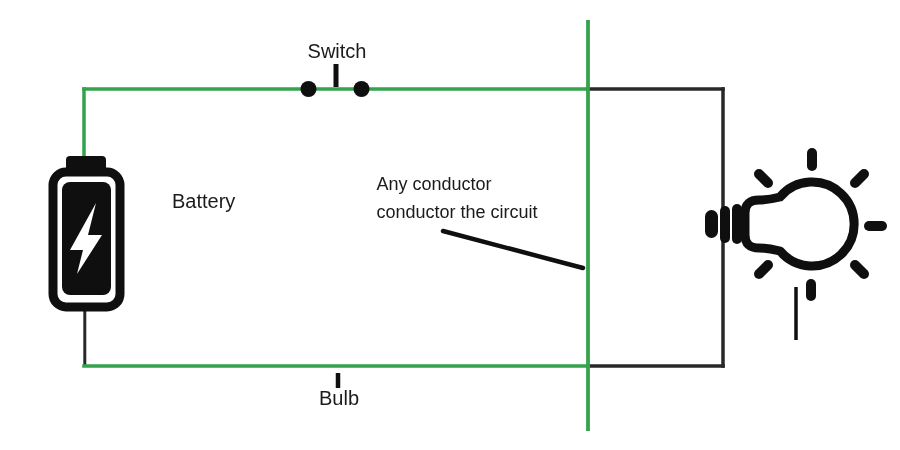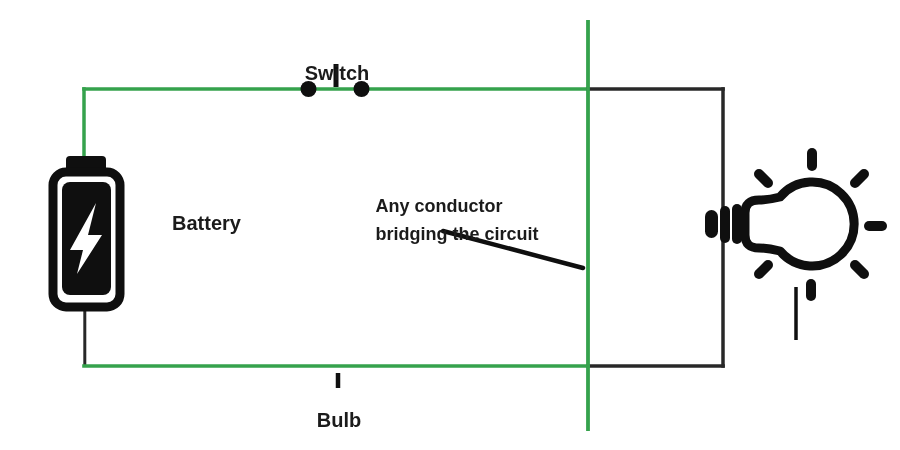--- a/index.html
+++ b/index.html
@@ -17,24 +17,23 @@
   .stage{
     position:relative;
     width:900px;height:450px;
     background:var(--background);
     overflow:hidden;
   }
   .stage svg{position:absolute;left:0;top:0;}
   .label{
     position:absolute;
     color:var(--text-black);
-    font-weight:700;
+    font-weight:400;
     font-size:20px;
     white-space:nowrap;
-    margin-top:22px;
   }
   .label.centered{transform:translateX(-50%);}
   .conductor{
     font-size:18px;
     line-height:28px;
     text-align:left;
     white-space:nowrap;
   }
   
   .sg{stroke:var(--wire-green);fill:none;}
@@ -94,17 +93,17 @@
         <line x1="811" y1="284" x2="811" y2="296"></line>
         <line x1="768" y1="265" x2="759" y2="274"></line>
       </g>
     </g>
   </svg>
 
   <div class="label centered" style="left:337px;top:40px;">Switch</div>
   <div class="label" style="left:172px;top:190px;font-size:20px;">Battery</div>
   <div class="label centered conductor" style="left:457px;top:170px;">
     <div>Any conductor</div>
-    <div>bridging the circuit</div>
+    <div>conductor the circuit</div>
   </div>
   <div class="label centered" style="left:339px;top:387px;">Bulb</div>
 
 </div>
 
 </body></html>

